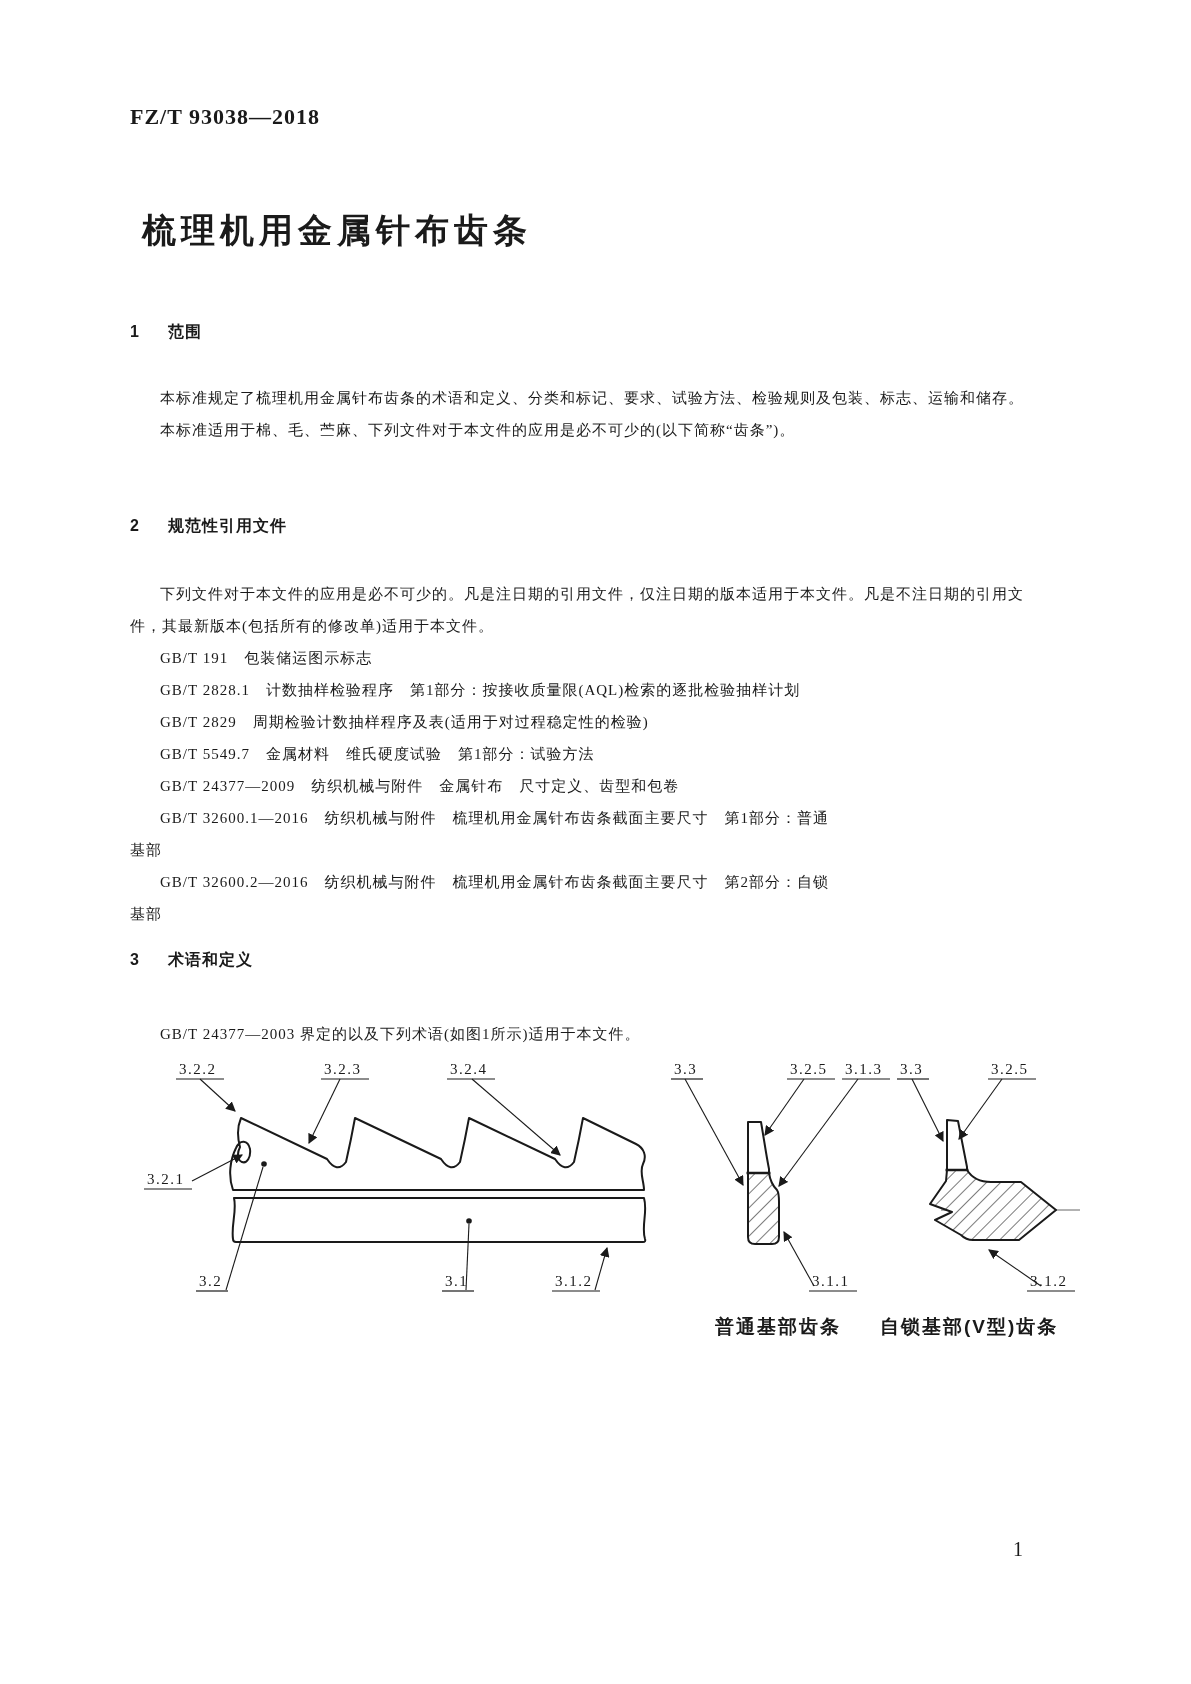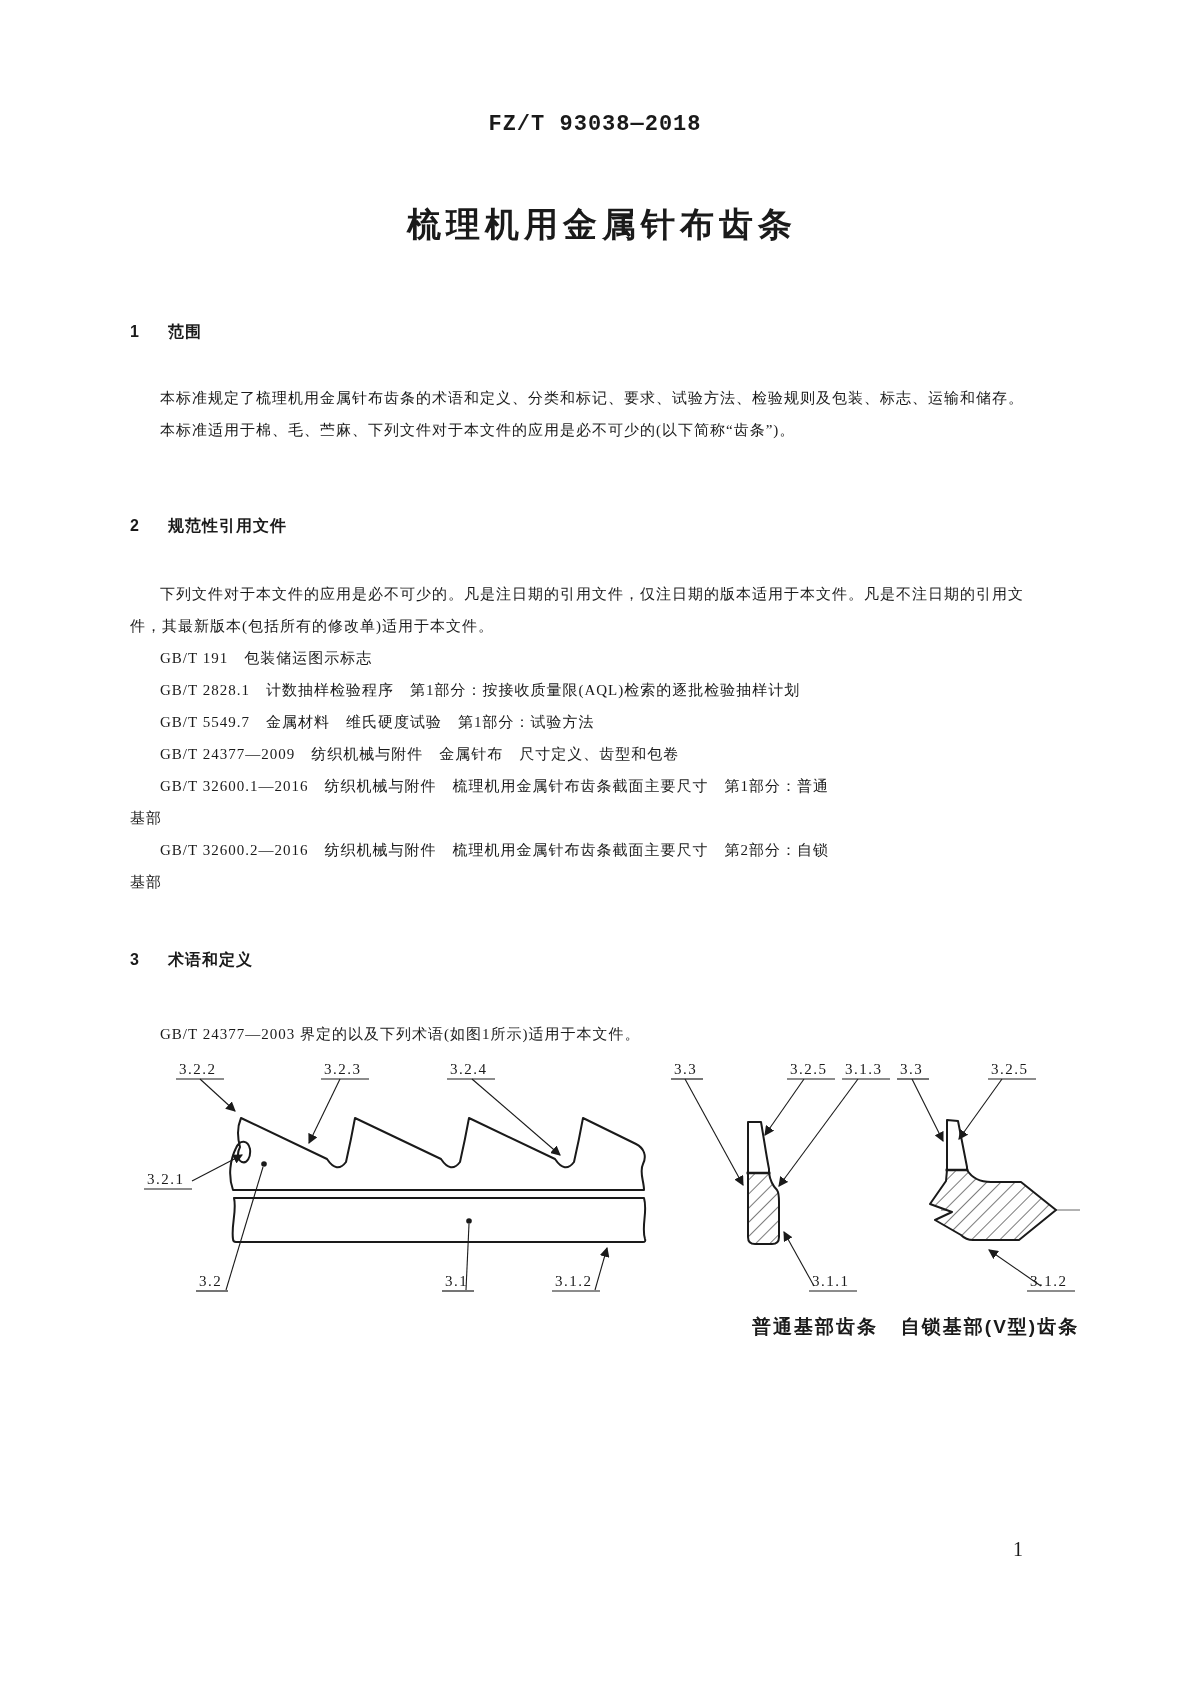--- a/index.html
+++ b/index.html
@@ -3,43 +3,43 @@
 <meta charset="utf-8">
 <style>
   html,body{margin:0;padding:0;background:#e8e8e8;}
   .page{
     position:relative;width:1191px;height:1684px;background:#ffffff;
     margin:0 auto;overflow:hidden;
     font-family:"Liberation Serif","DejaVu Serif",serif;color:#1a1a1a;
   }
   .abs{position:absolute;}
   .header-code{
-    top:112px;left:130px;width:930px;text-align:center;
+    top:104px;left:130px;width:930px;text-align:left;
     font-size:22px;font-weight:bold;letter-spacing:1px;
-    font-family:Liberation Mono, monospace;
+    font-family:Liberation Serif, serif;
   }
   .doc-title{
-    top:196px;left:130px;width:932px;margin:6px;text-align:center;
+    top:196px;left:130px;width:932px;margin:12px;text-align:left;
     font-size:34px;font-weight:bold;letter-spacing:5px;
     font-family:"Liberation Sans","DejaVu Sans",sans-serif;
   }
   .sec-h{
     left:130px;width:915px;
     font-family:"Liberation Sans","DejaVu Sans",sans-serif;
     font-size:16px;font-weight:bold;letter-spacing:1px;
   }
   .sec-num{display:inline-block;min-width:38px;}
   .body-block{left:130px;width:915px;font-size:15px;line-height:32px;letter-spacing:1px;}
   .body-block p{margin:0;text-indent:2em;}
   .body-block p.ref{white-space:pre-line;}
   .figure-wrap{left:100px;top:1050px;width:1000px;height:310px;}
   .fig-svg{position:absolute;left:0;top:0;}
   .fig-sub{
     position:absolute;top:264px;font-size:19px;font-weight:bold;letter-spacing:2px;
-    font-family:"Liberation Sans","DejaVu Sans",sans-serif;text-align:center;
+    font-family:"Liberation Sans","DejaVu Sans",sans-serif;text-align:left;
   }
   .fig-sub.one{left:615px;width:200px;}
   .fig-sub.two{left:780px;width:220px;}
   .fig-caption{
     top:1371px;left:130px;width:860px;text-align:center;
     font-size:19px;font-weight:bold;letter-spacing:2px;
     font-family:"Liberation Sans","DejaVu Sans",sans-serif;
   }
   .page-num{top:1538px;left:990px;width:56px;text-align:center;font-size:20px;}
   svg text{
@@ -66,20 +66,21 @@
   </div>
 
   <div class="abs sec-h" style="top:516px">
     <span class="sec-num">2</span><span>规范性引用文件</span>
   </div>
 
   <div class="abs body-block" style="top:578px">
     <p>下列文件对于本文件的应用是必不可少的。凡是注日期的引用文件，仅注日期的版本适用于本文件。凡是不注日期的引用文件，其最新版本(包括所有的修改单)适用于本文件。</p>
     <p class="ref">GB/T 191　包装储运图示标志</p>
     <p class="ref">GB/T 2828.1　计数抽样检验程序　第1部分：按接收质量限(AQL)检索的逐批检验抽样计划</p>
+    <p class="ref">GB/T 2829　周期检验计数抽样程序及表(适用于对过程稳定性的检验)</p>
     <p class="ref">GB/T 5549.7　金属材料　维氏硬度试验　第1部分：试验方法</p>
     <p class="ref">GB/T 24377—2009　纺织机械与附件　金属针布　尺寸定义、齿型和包卷</p>
     <p class="ref">GB/T 32600.1—2016　纺织机械与附件　梳理机用金属针布齿条截面主要尺寸　第1部分：普通
 基部</p>
     <p class="ref">GB/T 32600.2—2016　纺织机械与附件　梳理机用金属针布齿条截面主要尺寸　第2部分：自锁
 基部</p>
   </div>
 
   <div class="abs sec-h" style="top:950px">
     <span class="sec-num">3</span><span>术语和定义</span>

